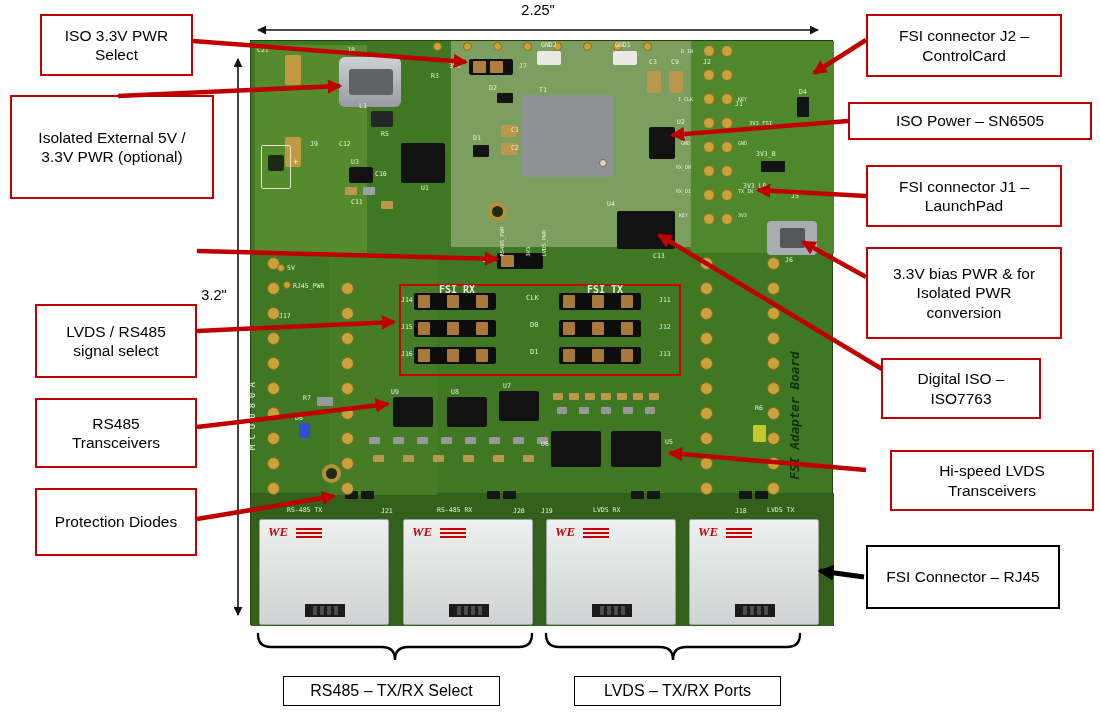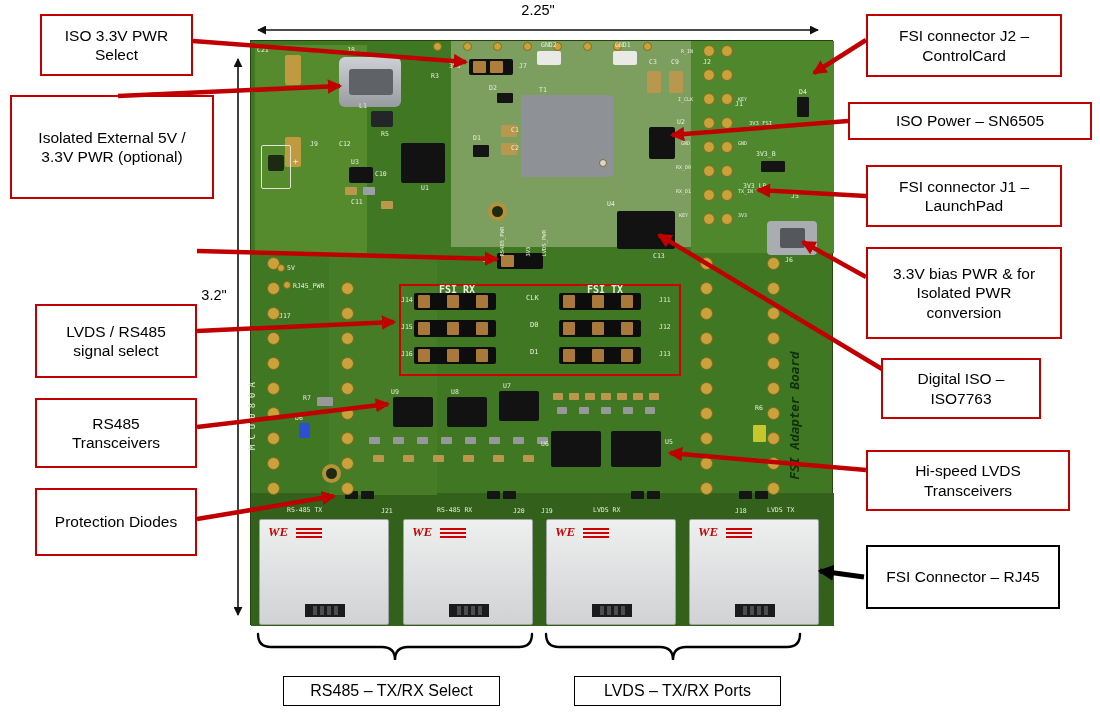--- a/index.html
+++ b/index.html
@@ -354,21 +354,21 @@
   <div class="callout" style="left:10px;top:95px;width:204px;height:104px">Isolated External 5V / 3.3V PWR (optional)</div>
   <div class="callout" style="left:35px;top:304px;width:162px;height:74px">LVDS / RS485 signal select</div>
   <div class="callout" style="left:35px;top:398px;width:162px;height:70px">RS485 Transceivers</div>
   <div class="callout" style="left:35px;top:488px;width:162px;height:68px">Protection Diodes</div>
 
   <div class="callout" style="left:866px;top:14px;width:196px;height:63px">FSI connector J2 – ControlCard</div>
   <div class="callout" style="left:848px;top:102px;width:244px;height:38px">ISO Power – SN6505</div>
   <div class="callout" style="left:866px;top:165px;width:196px;height:62px">FSI connector J1 – LaunchPad</div>
   <div class="callout" style="left:866px;top:247px;width:196px;height:92px">3.3V bias PWR &amp; for Isolated PWR conversion</div>
   <div class="callout" style="left:881px;top:358px;width:160px;height:61px">Digital ISO – ISO7763</div>
-  <div class="callout" style="left:866px;top:450px;width:204px;height:61px">Hi-speed LVDS Transceivers</div>
+  <div class="callout" style="left:890px;top:450px;width:204px;height:61px">Hi-speed LVDS Transceivers</div>
   <div class="callout black" style="left:866px;top:545px;width:194px;height:64px">FSI Connector – RJ45</div>
 
   <div class="plabel" style="left:283px;top:676px;width:217px;height:30px">RS485 – TX/RX Select</div>
   <div class="plabel" style="left:574px;top:676px;width:207px;height:30px">LVDS – TX/RX Ports</div>
 
   <svg id="overlay" width="1100" height="713">
     <defs>
       <marker id="mr" viewBox="0 0 10 10" refX="8.5" refY="5" markerWidth="3.2" markerHeight="3.2" orient="auto">
         <path d="M0,0L10,5L0,10z" fill="#c00000"></path>
       </marker>

